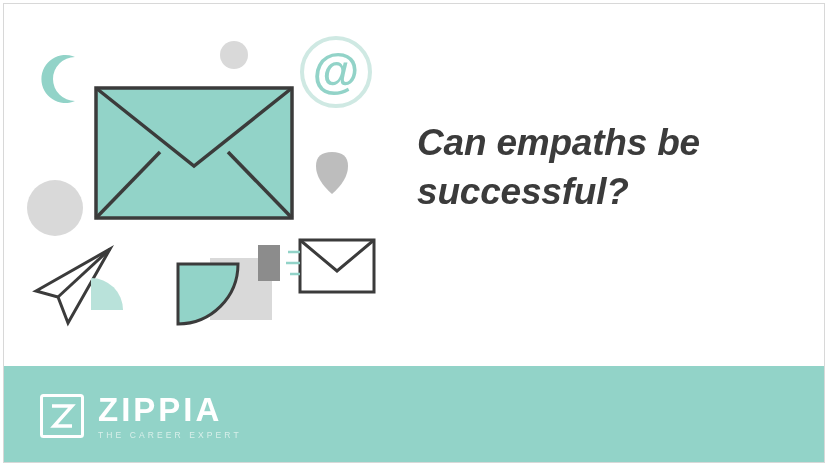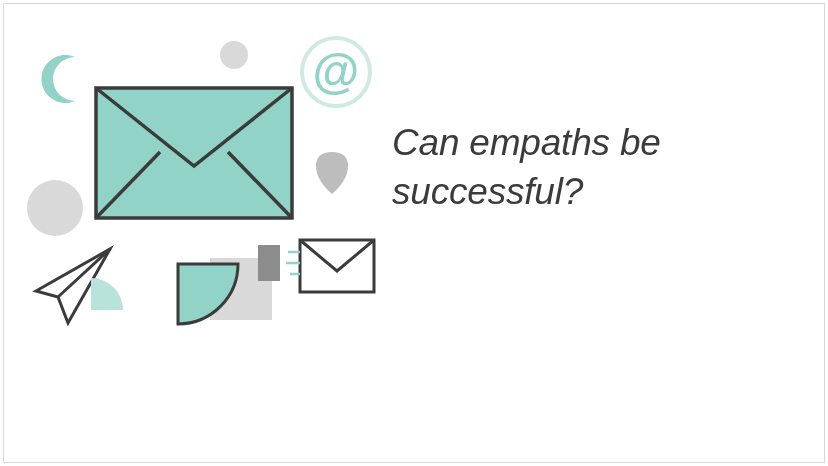--- a/index.html
+++ b/index.html
@@ -34,27 +34,27 @@
   }
   #illustration {
     position: absolute;
     left: 0;
     top: 0;
     width: 400px;
     height: 366px;
   }
   #headline {
     position: absolute;
-    left: 392px;
+    left: 417px;
     top: 118px;
     width: 360px;
     color: #3b3b3b;
     font-size: 37px;
     line-height: 1.33;
-    font-weight: normal;
+    font-weight: bold;
     font-style: italic;
     letter-spacing: -0.2px;
   }
   #footer {
     position: absolute;
     left: 4px;
     top: 366px;
     width: 820px;
     height: 96px;
     background: #92d3c8;
@@ -147,14 +147,28 @@
         <line x1="288" y1="252" x2="300" y2="252" stroke="#92d3c8" stroke-width="2.5"></line>
         <line x1="286" y1="263" x2="300" y2="263" stroke="#92d3c8" stroke-width="2.5"></line>
         <line x1="290" y1="274" x2="300" y2="274" stroke="#92d3c8" stroke-width="2.5"></line>
       </g>
 
     </svg>
   </div>
 
   <div id="headline">Can empaths be successful?</div>
 
+  <div id="footer">
+    <div id="logo-wrap">
+      <span id="logo-mark">
+        <svg width="44" height="44" viewBox="0 0 44 44" xmlns="http://www.w3.org/2000/svg">
+          <rect x="1.5" y="1.5" width="41" height="41" rx="2" fill="none" stroke="#ffffff" stroke-width="3"></rect>
+          <path d="M12 12 H32 L14 32 H32" fill="none" stroke="#ffffff" stroke-width="3.4"></path>
+        </svg>
+      </span>
+      <span id="logo-text">
+        <span id="logo-word">ZIPPIA</span>
+        <span id="logo-tag">THE CAREER EXPERT</span>
+      </span>
+    </div>
+  </div>
 
 </div>
 
 </body></html>

